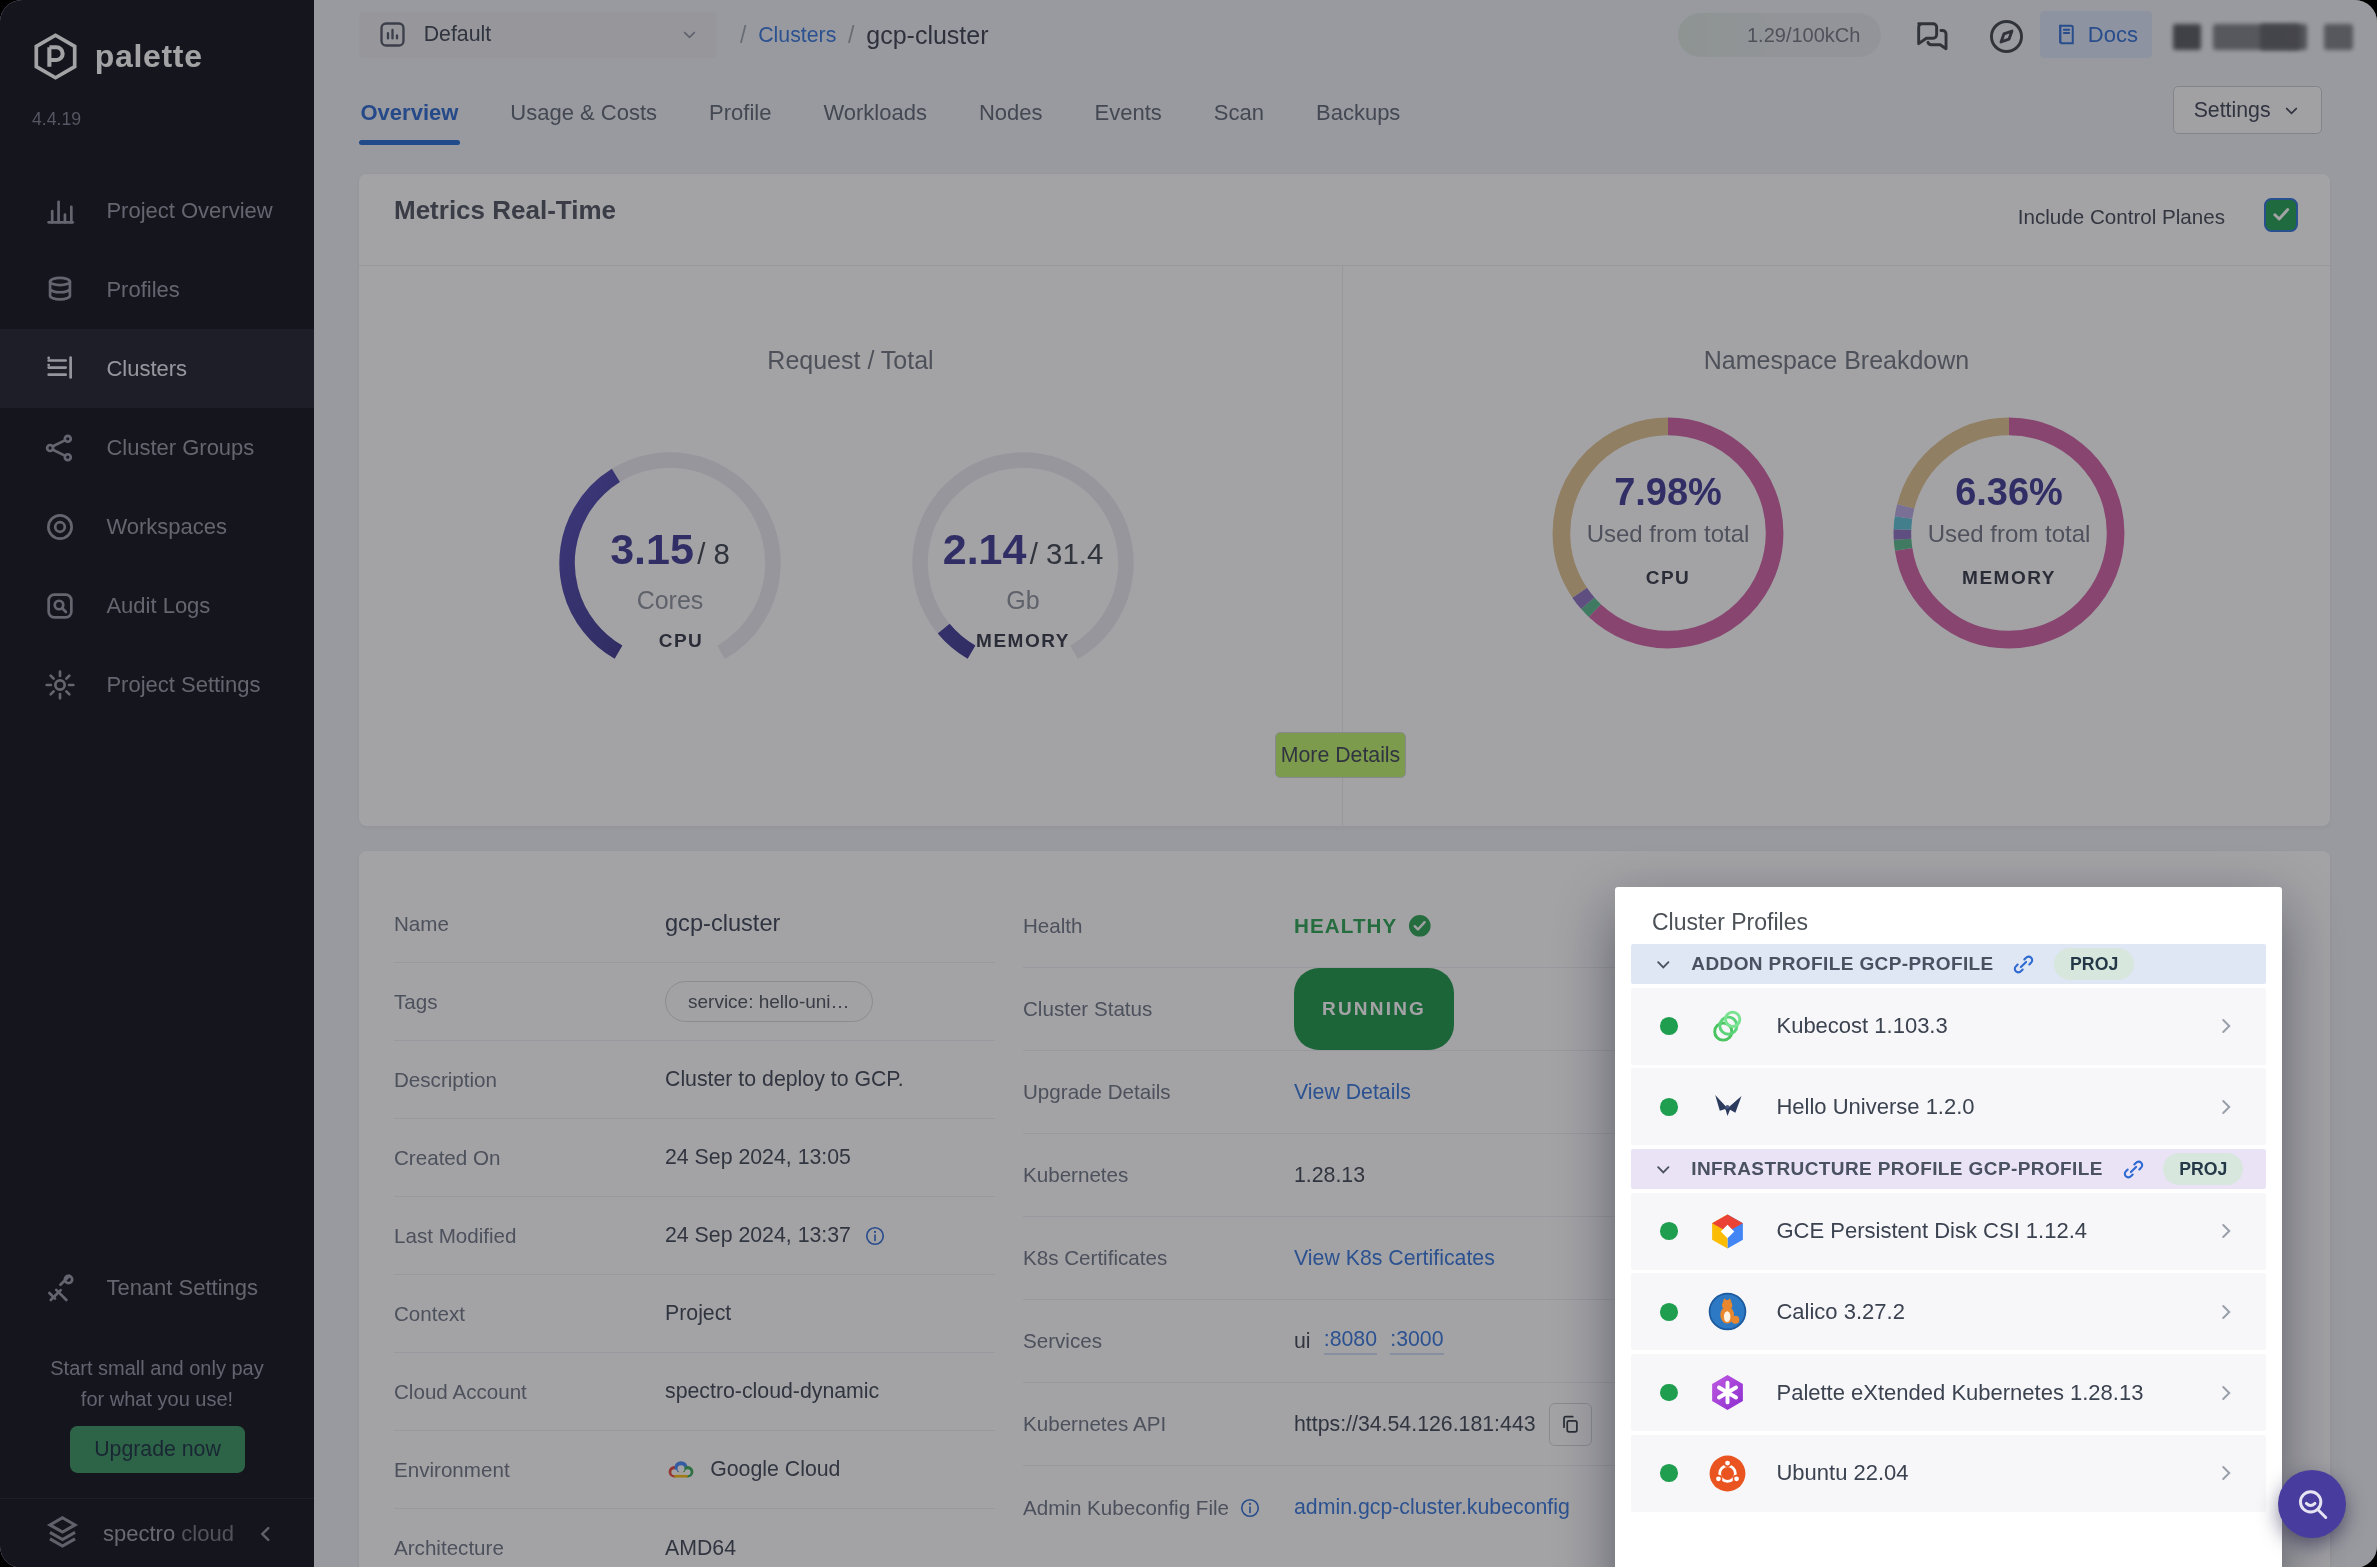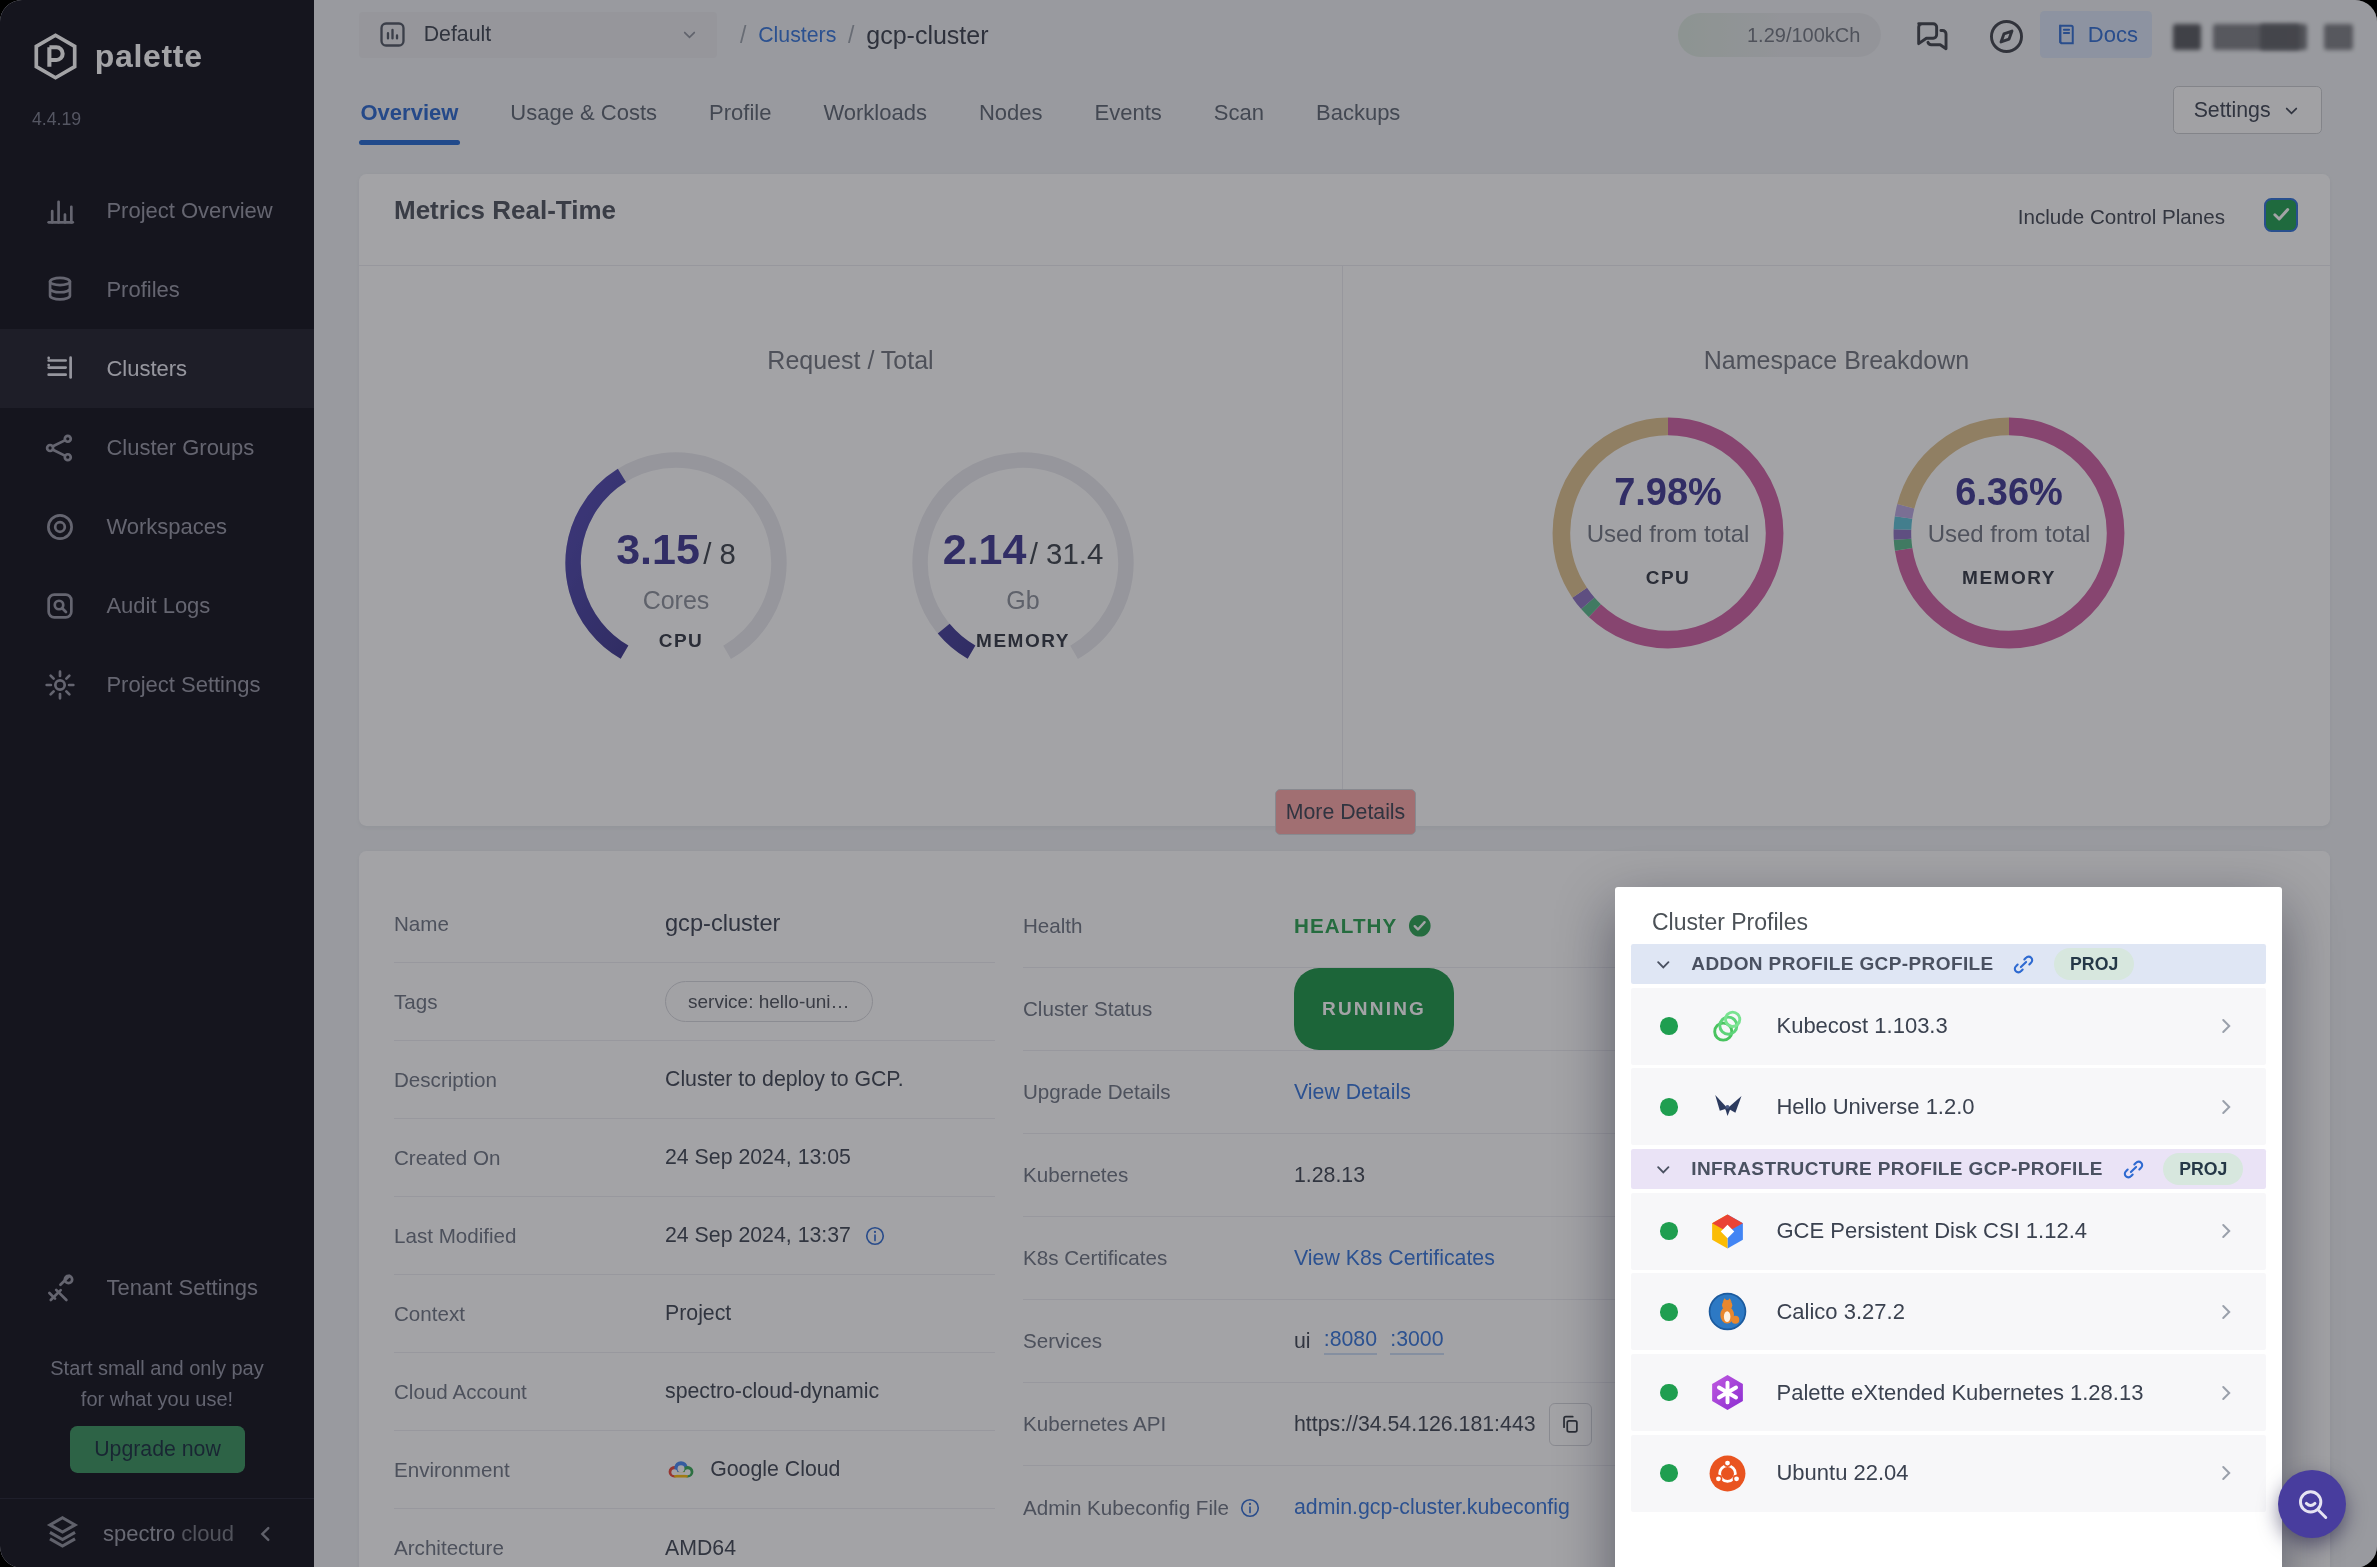--- a/index.html
+++ b/index.html
@@ -88,22 +88,22 @@
   .gauge-val { font-size:43px; font-weight:700; color:#3c3590; }
   .gauge-total { font-size:29.4px; color:#3a4049; }
   .gauge-unit { margin-top:12px; font-size:25px; color:#8a8f99; }
   .meter-label { position:absolute; font-size:19px; font-weight:700; color:#2f3440;
                  letter-spacing:1.5px; text-align:center; width:250px; }
   .donut-wrap { position:absolute; width:250px; height:250px; }
   .donut-center { position:absolute; left:0; right:0; top:63px; text-align:center; }
   .donut-pct { font-size:38px; font-weight:700; color:#3c3590; }
   .donut-cap { margin-top:5.9px; font-size:24px; color:#6f7480; }
   .donut-lbl { margin-top:19px; font-size:19px; font-weight:700; color:#2f3440; letter-spacing:1.5px; }
-  .more-details { position:absolute; left:916px; top:615px; width:141px; height:46px;
-                  background:#fca5a5; border:1.5px solid #d0d2d7; border-radius:5.2px;
+  .more-details { position:absolute; left:916px; top:558px; width:131px; height:46px;
+                  background:#bef264; border:1.5px solid #d0d2d7; border-radius:5.2px;
                   font-size:21.3px; color:#3a4150; font-family:inherit; cursor:pointer; }
 
   
   .details-panel { left:359px; top:851px; width:1971px; height:717px; border-radius:7.4px 7.4px 0 0; }
   .dcol { position:absolute; top:34px; }
   .drow { display:grid; grid-template-columns:271px 1fr; align-items:center;
           border-bottom:0.7px solid #ededf1; }
   .drow:last-child { border-bottom:none; }
   .dlabel { font-size:20.6px; color:#6b7280; display:flex; align-items:center; gap:10.3px; }
   .dvalue { font-size:21.3px; color:#3c4350; display:flex; align-items:center; gap:13.2px; }
@@ -328,21 +328,21 @@
       <svg class="sicon" viewBox="0 0 24 24" fill="none" stroke="#ffffff" stroke-width="3.4" stroke-linecap="round" stroke-linejoin="round">
           <path d="M4.5 12.5l5 5 10-11"></path>
         </svg>
     </div>
     <div class="hdr-divider"></div>
     <div class="v-divider"></div>
 
     <div class="sect-title" style="left:0;width:983px">Request / Total</div>
     <div class="sect-title" style="left:983px;width:989px">Namespace Breakdown</div>
 
-    <div class="gauge-wrap" style="left:192px;top:264px">
+    <div class="gauge-wrap" style="left:186px;top:264px">
       <svg width="250" height="250" viewBox="0 0 340 340" class="sicon">
         <defs>
           <linearGradient id="gaugeGrad" x1="0" y1="1" x2="0" y2="0">
             <stop offset="0%" stop-color="#4a43ab"></stop>
               <stop offset="100%" stop-color="#2c2670"></stop>
           </linearGradient>
         </defs>
         <circle cx="170" cy="170" r="140" fill="none" stroke="#e9e9ee" stroke-width="21" pathLength="100" stroke-dasharray="83.33 16.67" transform="rotate(120 170 170)"></circle>
         <circle class="gauge-fill" cx="170" cy="170" r="140" fill="none" stroke="url(#gaugeGrad)" stroke-width="21" pathLength="100" stroke-dasharray="32.83202 67.16798" transform="rotate(120 170 170)"></circle>
       </svg>

